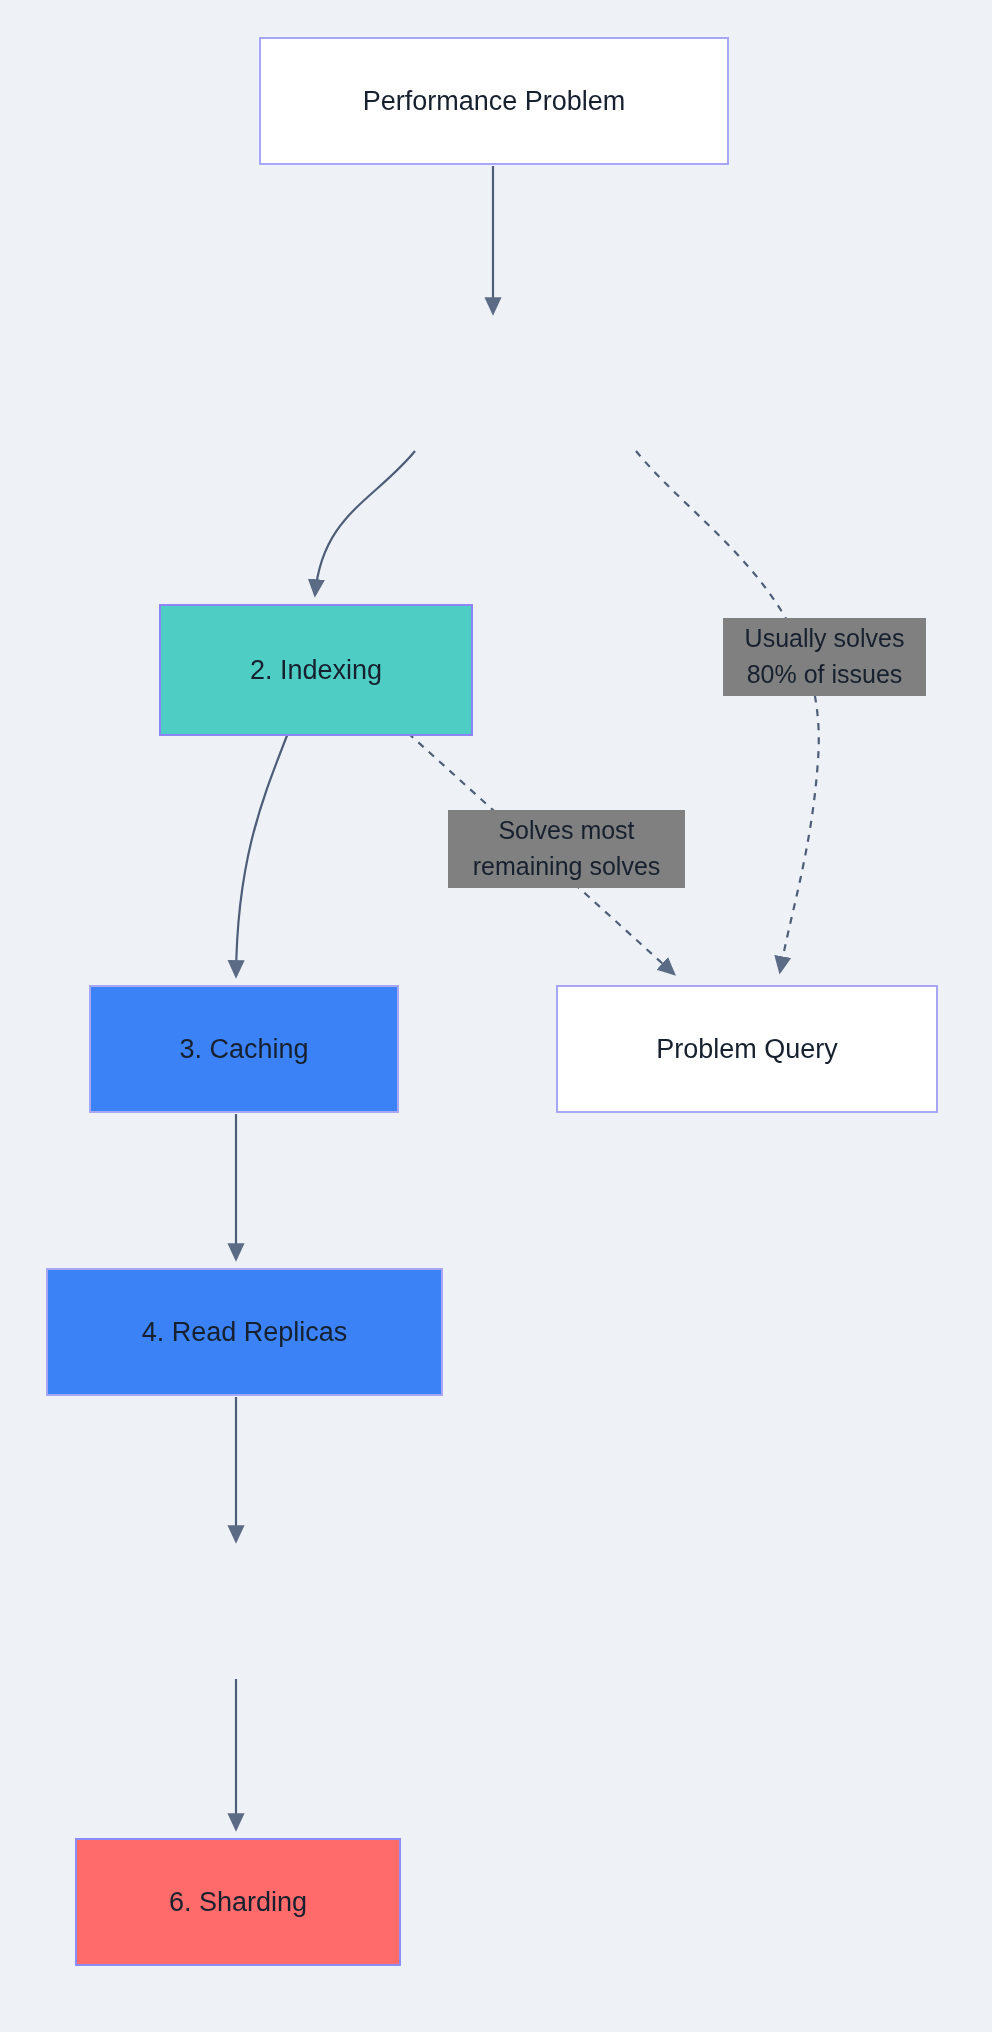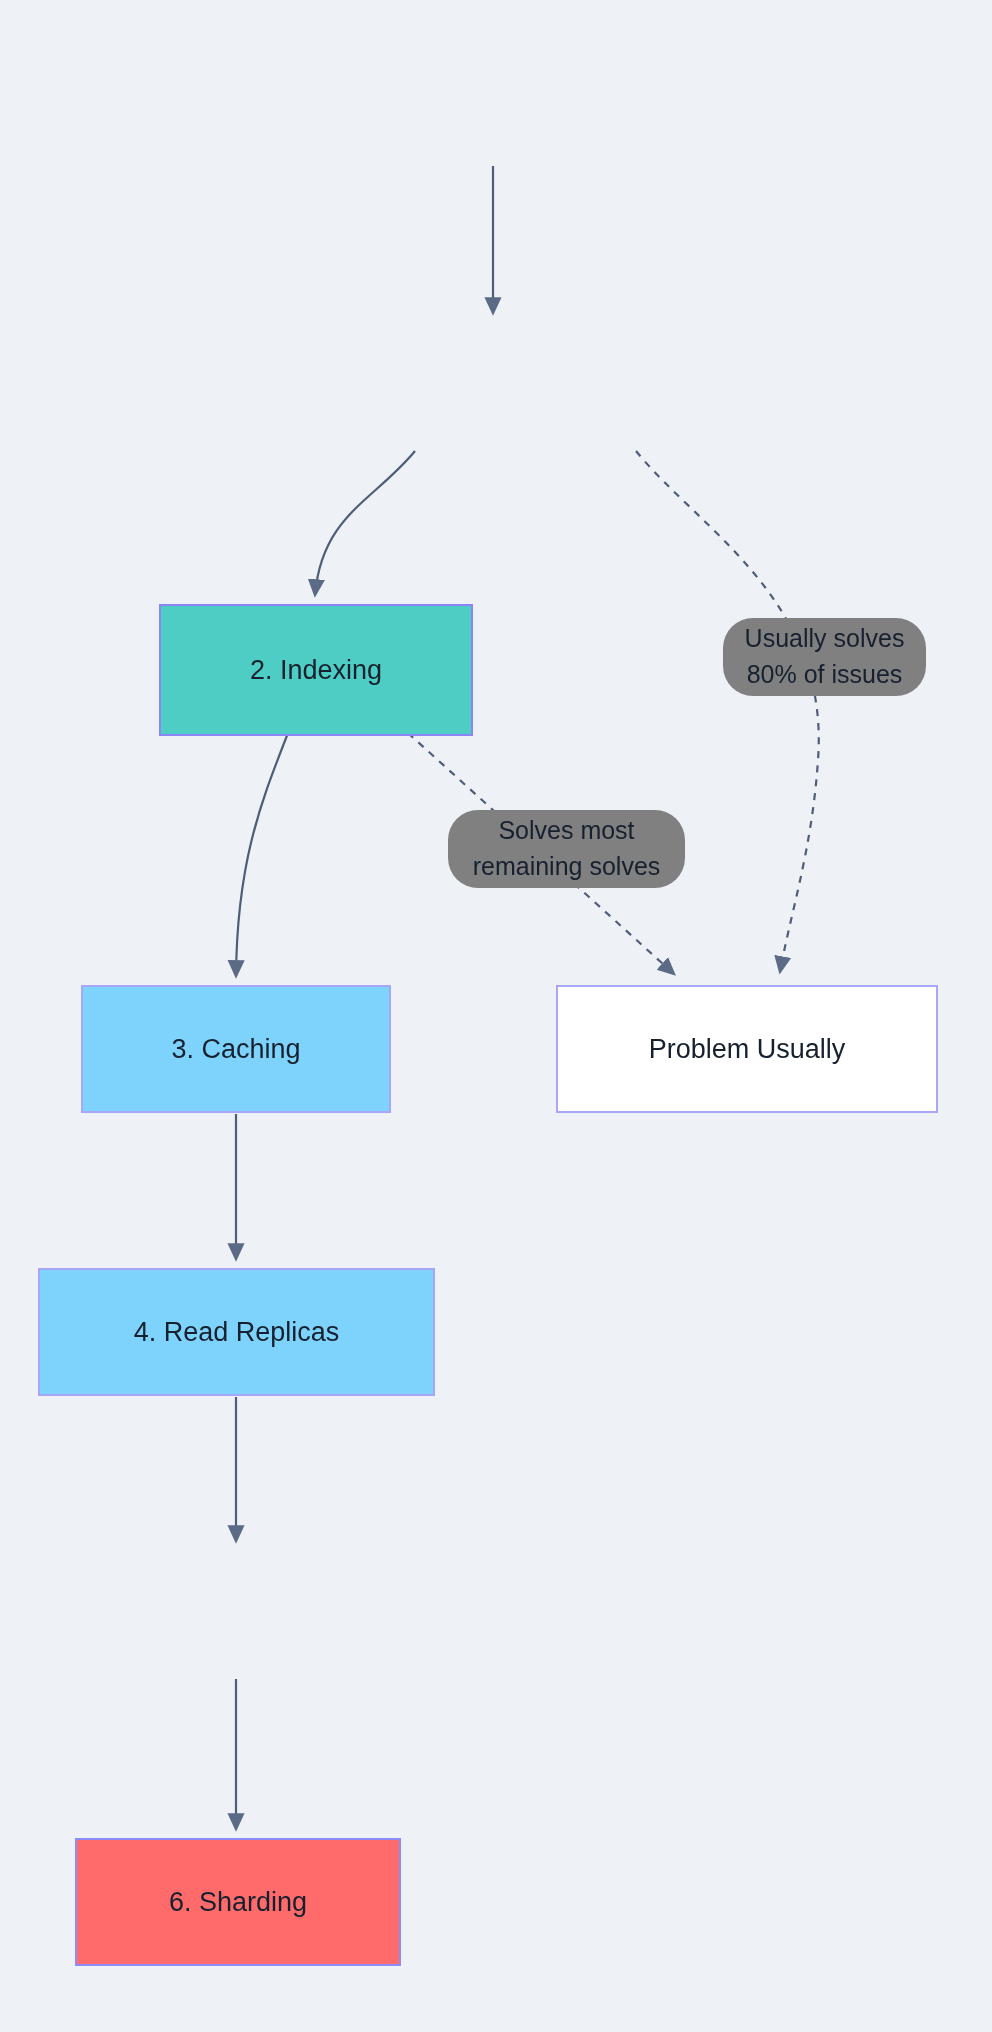--- a/index.html
+++ b/index.html
@@ -34,34 +34,33 @@
     justify-content: center;
     border: 2px solid #9a95f5;
     color: #16202e;
     font-size: 27px;
     line-height: 1.2;
     text-align: center;
     white-space: nowrap;
   }
   .node-plain  { background: #ffffff; border-color: #a7a6f7; }
   .node-teal   { background: #4ecdc4; border-color: #8b85f7; }
-  .node-yellow { background: #7dd3fc; border-color: #a7a6f7; }
+  .node-yellow { background: #3b82f6; border-color: #a7a6f7; margin-left: 8px; }
   .node-red    { background: #ff6b6b; border-color: #8b8cf8; }
 
   .edge-label {
     position: absolute;
     box-sizing: border-box;
     background: #808080;
     color: #16202e;
     font-size: 25px;
     line-height: 1.42;
     text-align: center;
     padding: 3px 6px;
     white-space: pre-line;
-    border-radius: 30px;
   }
 </style>
 </head>
 <body>
 
 <div id="diagram">
 
   <svg id="edge-layer" viewBox="0 0 992 2032" width="992" height="2032" xmlns="http://www.w3.org/2000/svg">
     <defs>
       <marker id="arrowhead" markerWidth="9" markerHeight="9" refX="7.2" refY="4.5" orient="auto" markerUnits="strokeWidth">
@@ -79,41 +78,44 @@
 
     <path d="M 408,733 L 674,974" fill="none" stroke="#4e5d78" stroke-width="2.2" stroke-dasharray="7,7" marker-end="url(#arrowhead)"></path>
 
     <path d="M 236,1114 L 236,1259" fill="none" stroke="#4e5d78" stroke-width="2.2" marker-end="url(#arrowhead)"></path>
 
     <path d="M 236,1397 L 236,1541" fill="none" stroke="#4e5d78" stroke-width="2.2" marker-end="url(#arrowhead)"></path>
 
     <path d="M 236,1679 L 236,1829" fill="none" stroke="#4e5d78" stroke-width="2.2" marker-end="url(#arrowhead)"></path>
   </svg>
 
+  <div class="node node-plain" style="left:259px; top:37px; width:470px; height:128px;">
+    <span>Performance Problem</span>
+  </div>
 
 
   <div class="node node-teal" style="left:159px; top:604px; width:314px; height:132px;">
     <span>2. Indexing</span>
   </div>
 
   <div class="node node-yellow" style="left:81px; top:985px; width:310px; height:128px;">
     <span>3. Caching</span>
   </div>
 
   <div class="node node-yellow" style="left:38px; top:1268px; width:397px; height:128px;align-items:center;">
     <span>4. Read Replicas</span>
   </div>
 
 
   <div class="node node-red" style="left:75px; top:1838px; width:326px; height:128px;">
     <span>6. Sharding</span>
   </div>
 
   <div class="node node-plain" style="left:556px; top:985px; width:382px; height:128px;">
-    <span>Problem Usually</span>
+    <span>Problem Query</span>
   </div>
 
   <div class="edge-label" style="left:723px; top:618px; width:203px; height:78px;">Usually solves
 80% of issues</div>
 
   <div class="edge-label" style="left:448px; top:810px; width:237px; height:78px;">Solves most
 remaining solves</div>
 
 </div>
 

